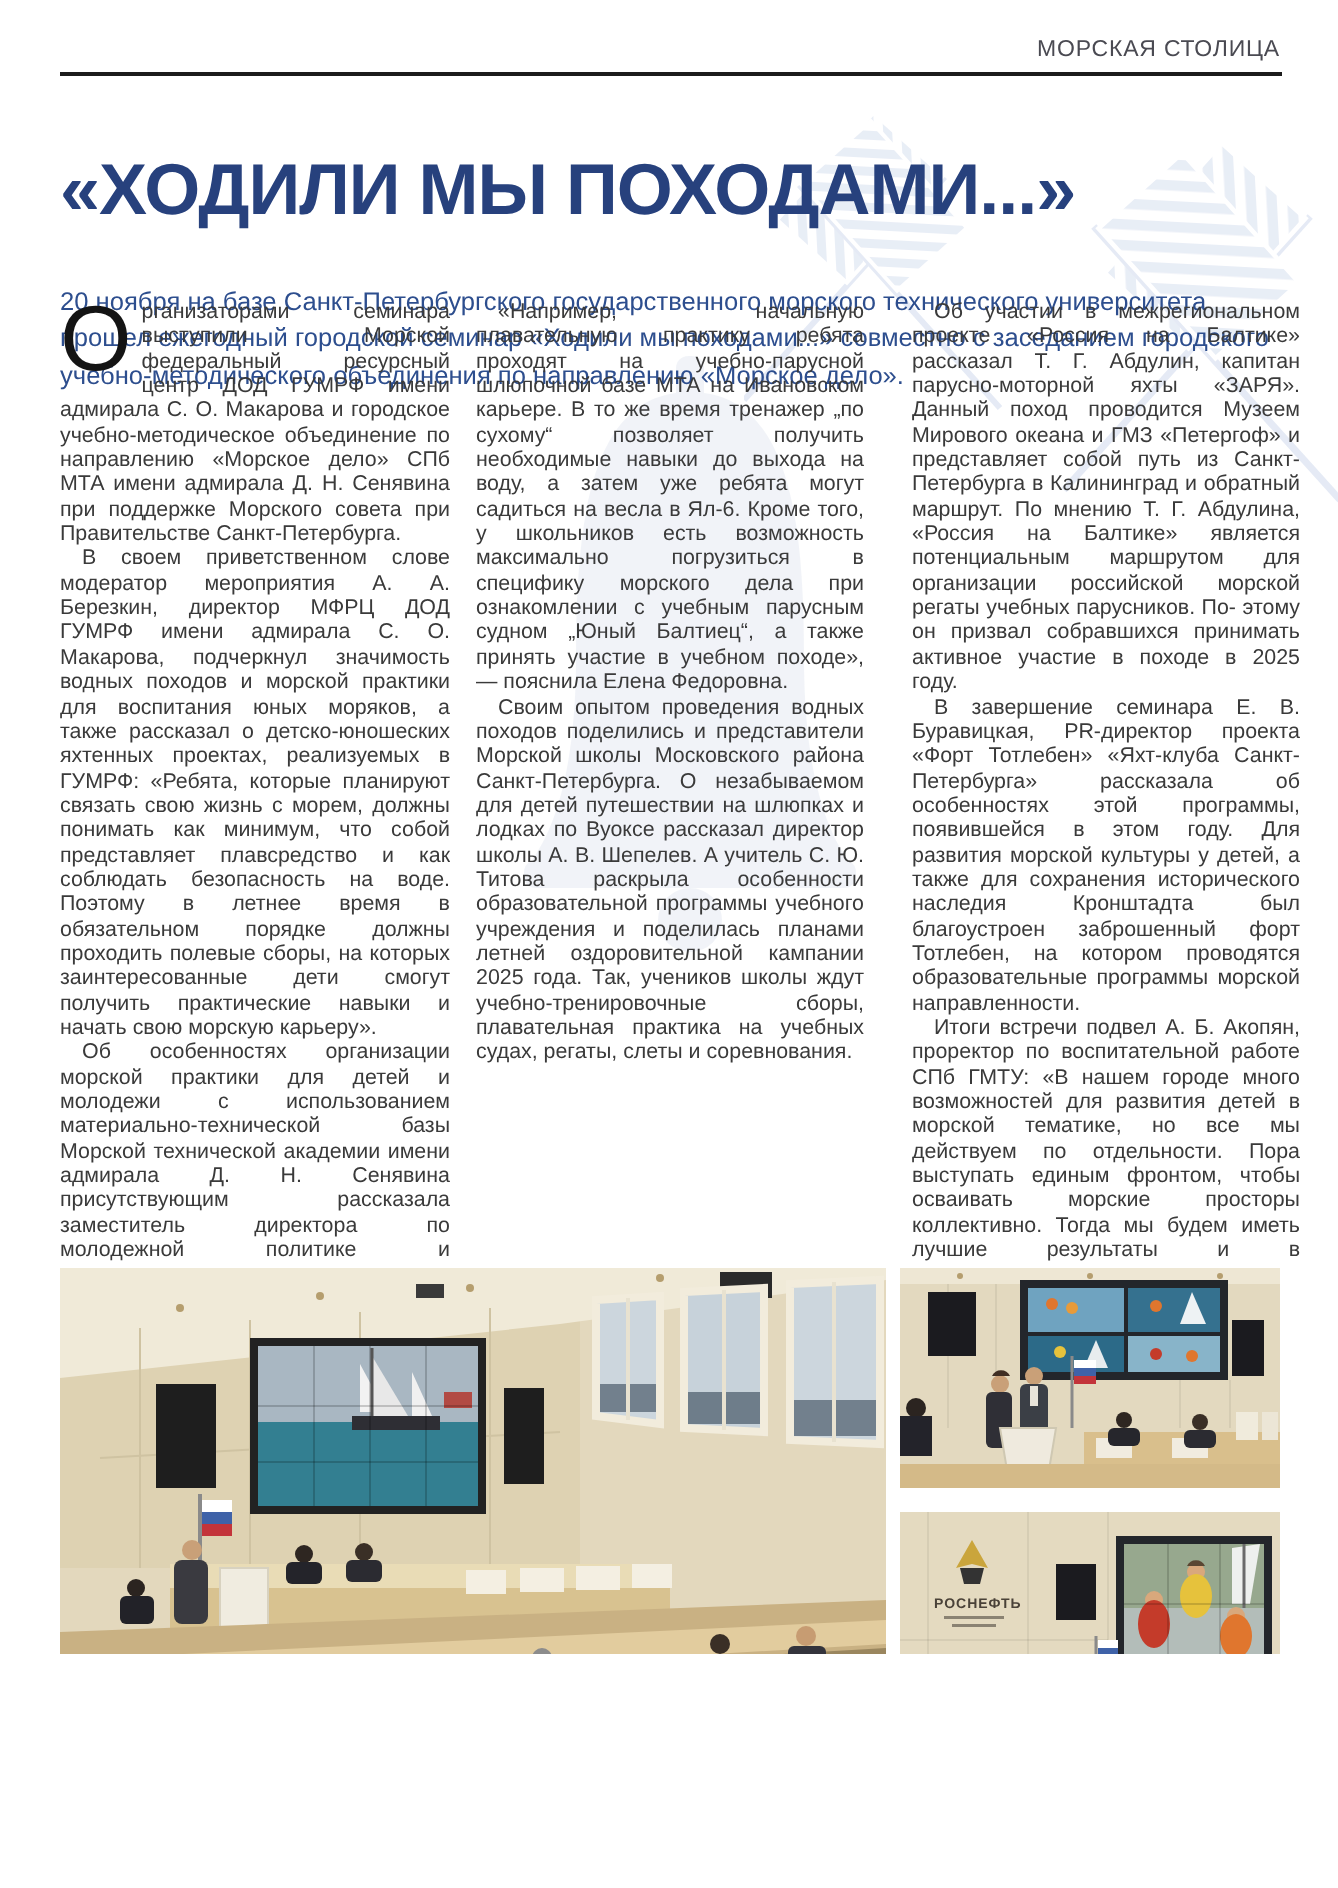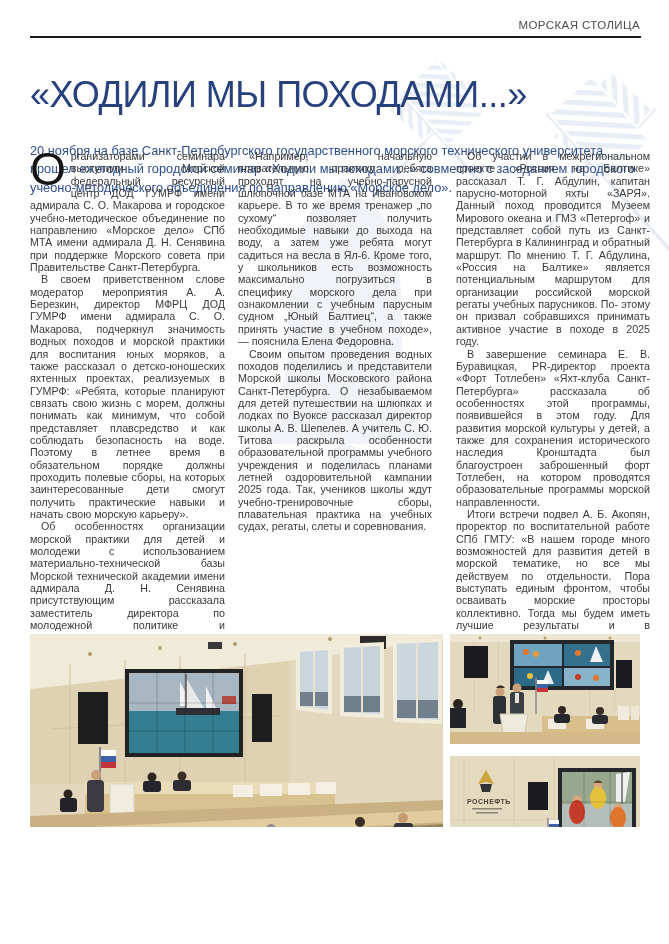--- a/index.html
+++ b/index.html
@@ -6,21 +6,21 @@
   .page{position:relative;width:669px;height:827px;background:#ffffff;overflow:hidden;
         font-family:"Liberation Sans",sans-serif;color:#3b3b3b;}
   
   .masthead{position:absolute;top:19px;right:29px;font-size:11.5px;letter-spacing:.4px;
             color:#4a4a52;z-index:3;}
   .head-rule{position:absolute;top:36px;left:30px;width:611px;height:1.5px;background:#1c1c1c;z-index:3;}
   
   .decor-flags{position:absolute;top:40px;left:372px;z-index:0;opacity:.65;}
   .decor-bell{position:absolute;top:178px;left:258px;z-index:0;opacity:.55;}
   
-  .title{position:absolute;top:50px;left:30px;width:611px;font-size:36px;font-weight:normal;
+  .title{position:absolute;top:50px;left:30px;width:611px;font-size:36px;font-weight:bold;
          color:#27417d;letter-spacing:-.5px;z-index:2;}
   .lead{position:absolute;top:98px;left:30px;width:606px;font-size:12.8px;line-height:18.4px;
         color:#2d4e8e;z-index:2;margin-top:44px;}
   
   .col{position:absolute;top:150px;height:482px;overflow:hidden;z-index:2;
        font-size:10.7px;line-height:12.35px;text-align:justify;color:#3a3a3a;}
   .col1{left:30px;width:195px;}
   .col2{left:238px;width:194px;}
   .col3{left:456px;width:194px;}
   .col p{margin:0;text-indent:11px;}

